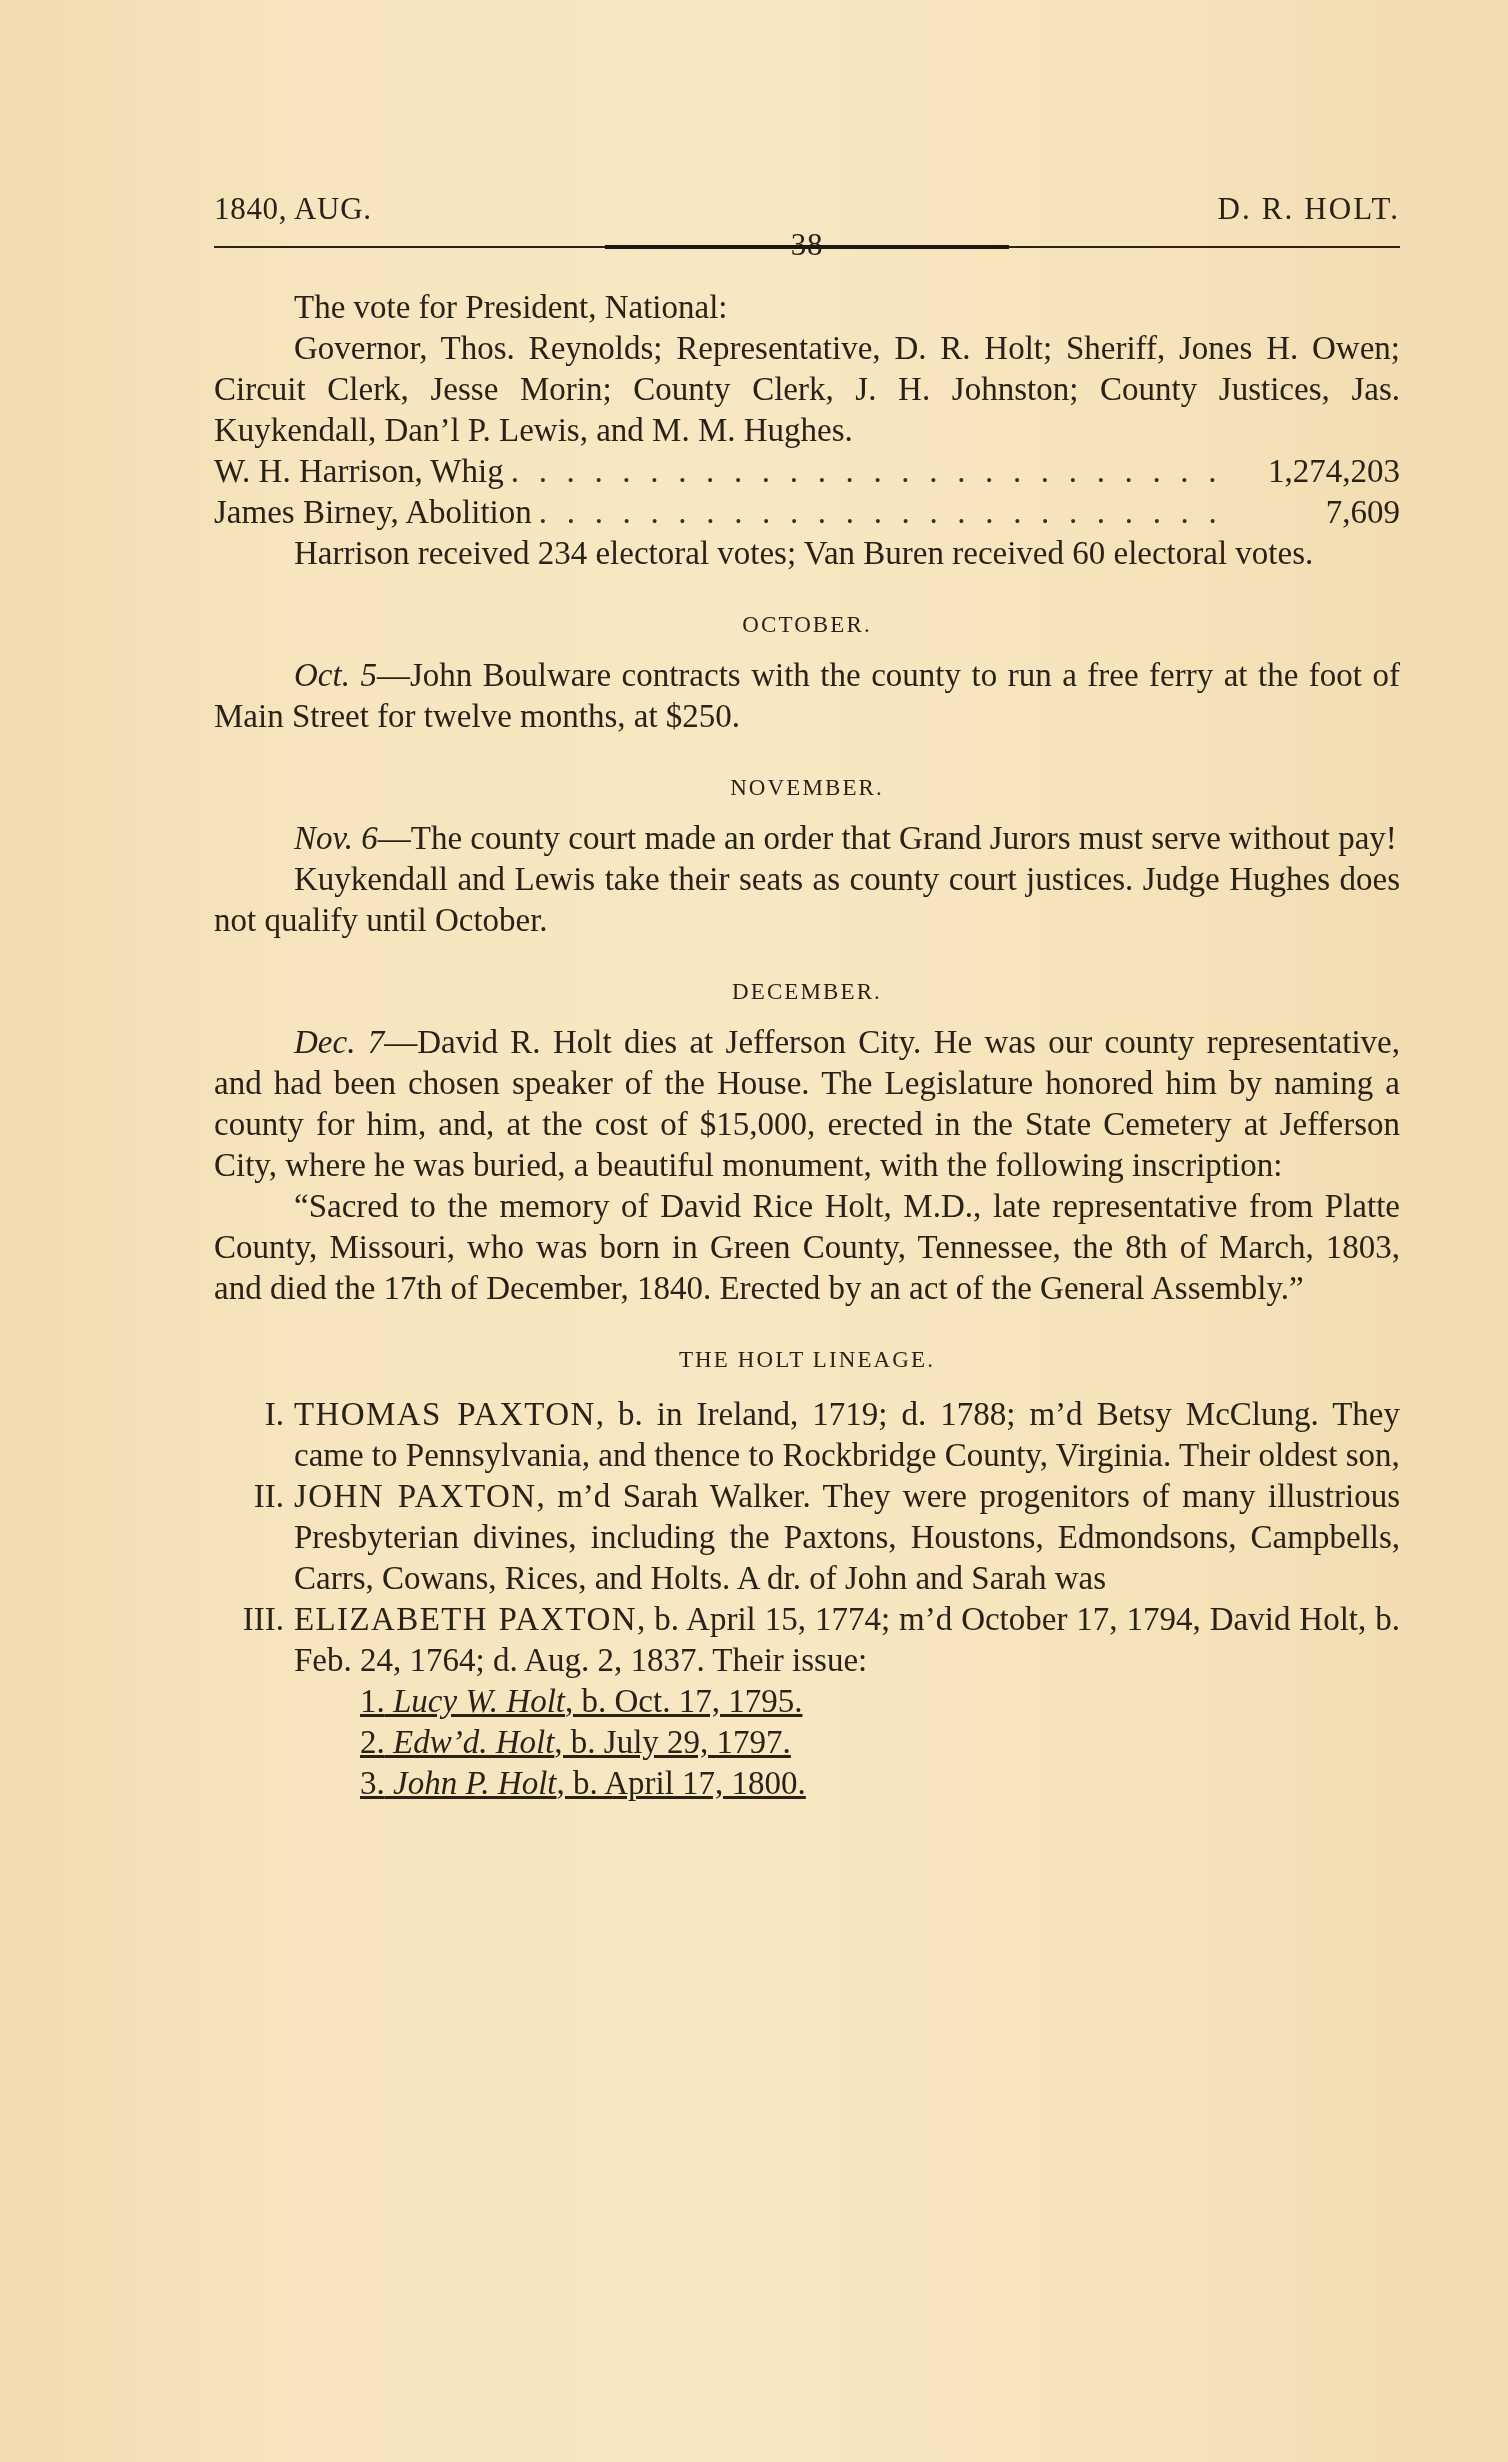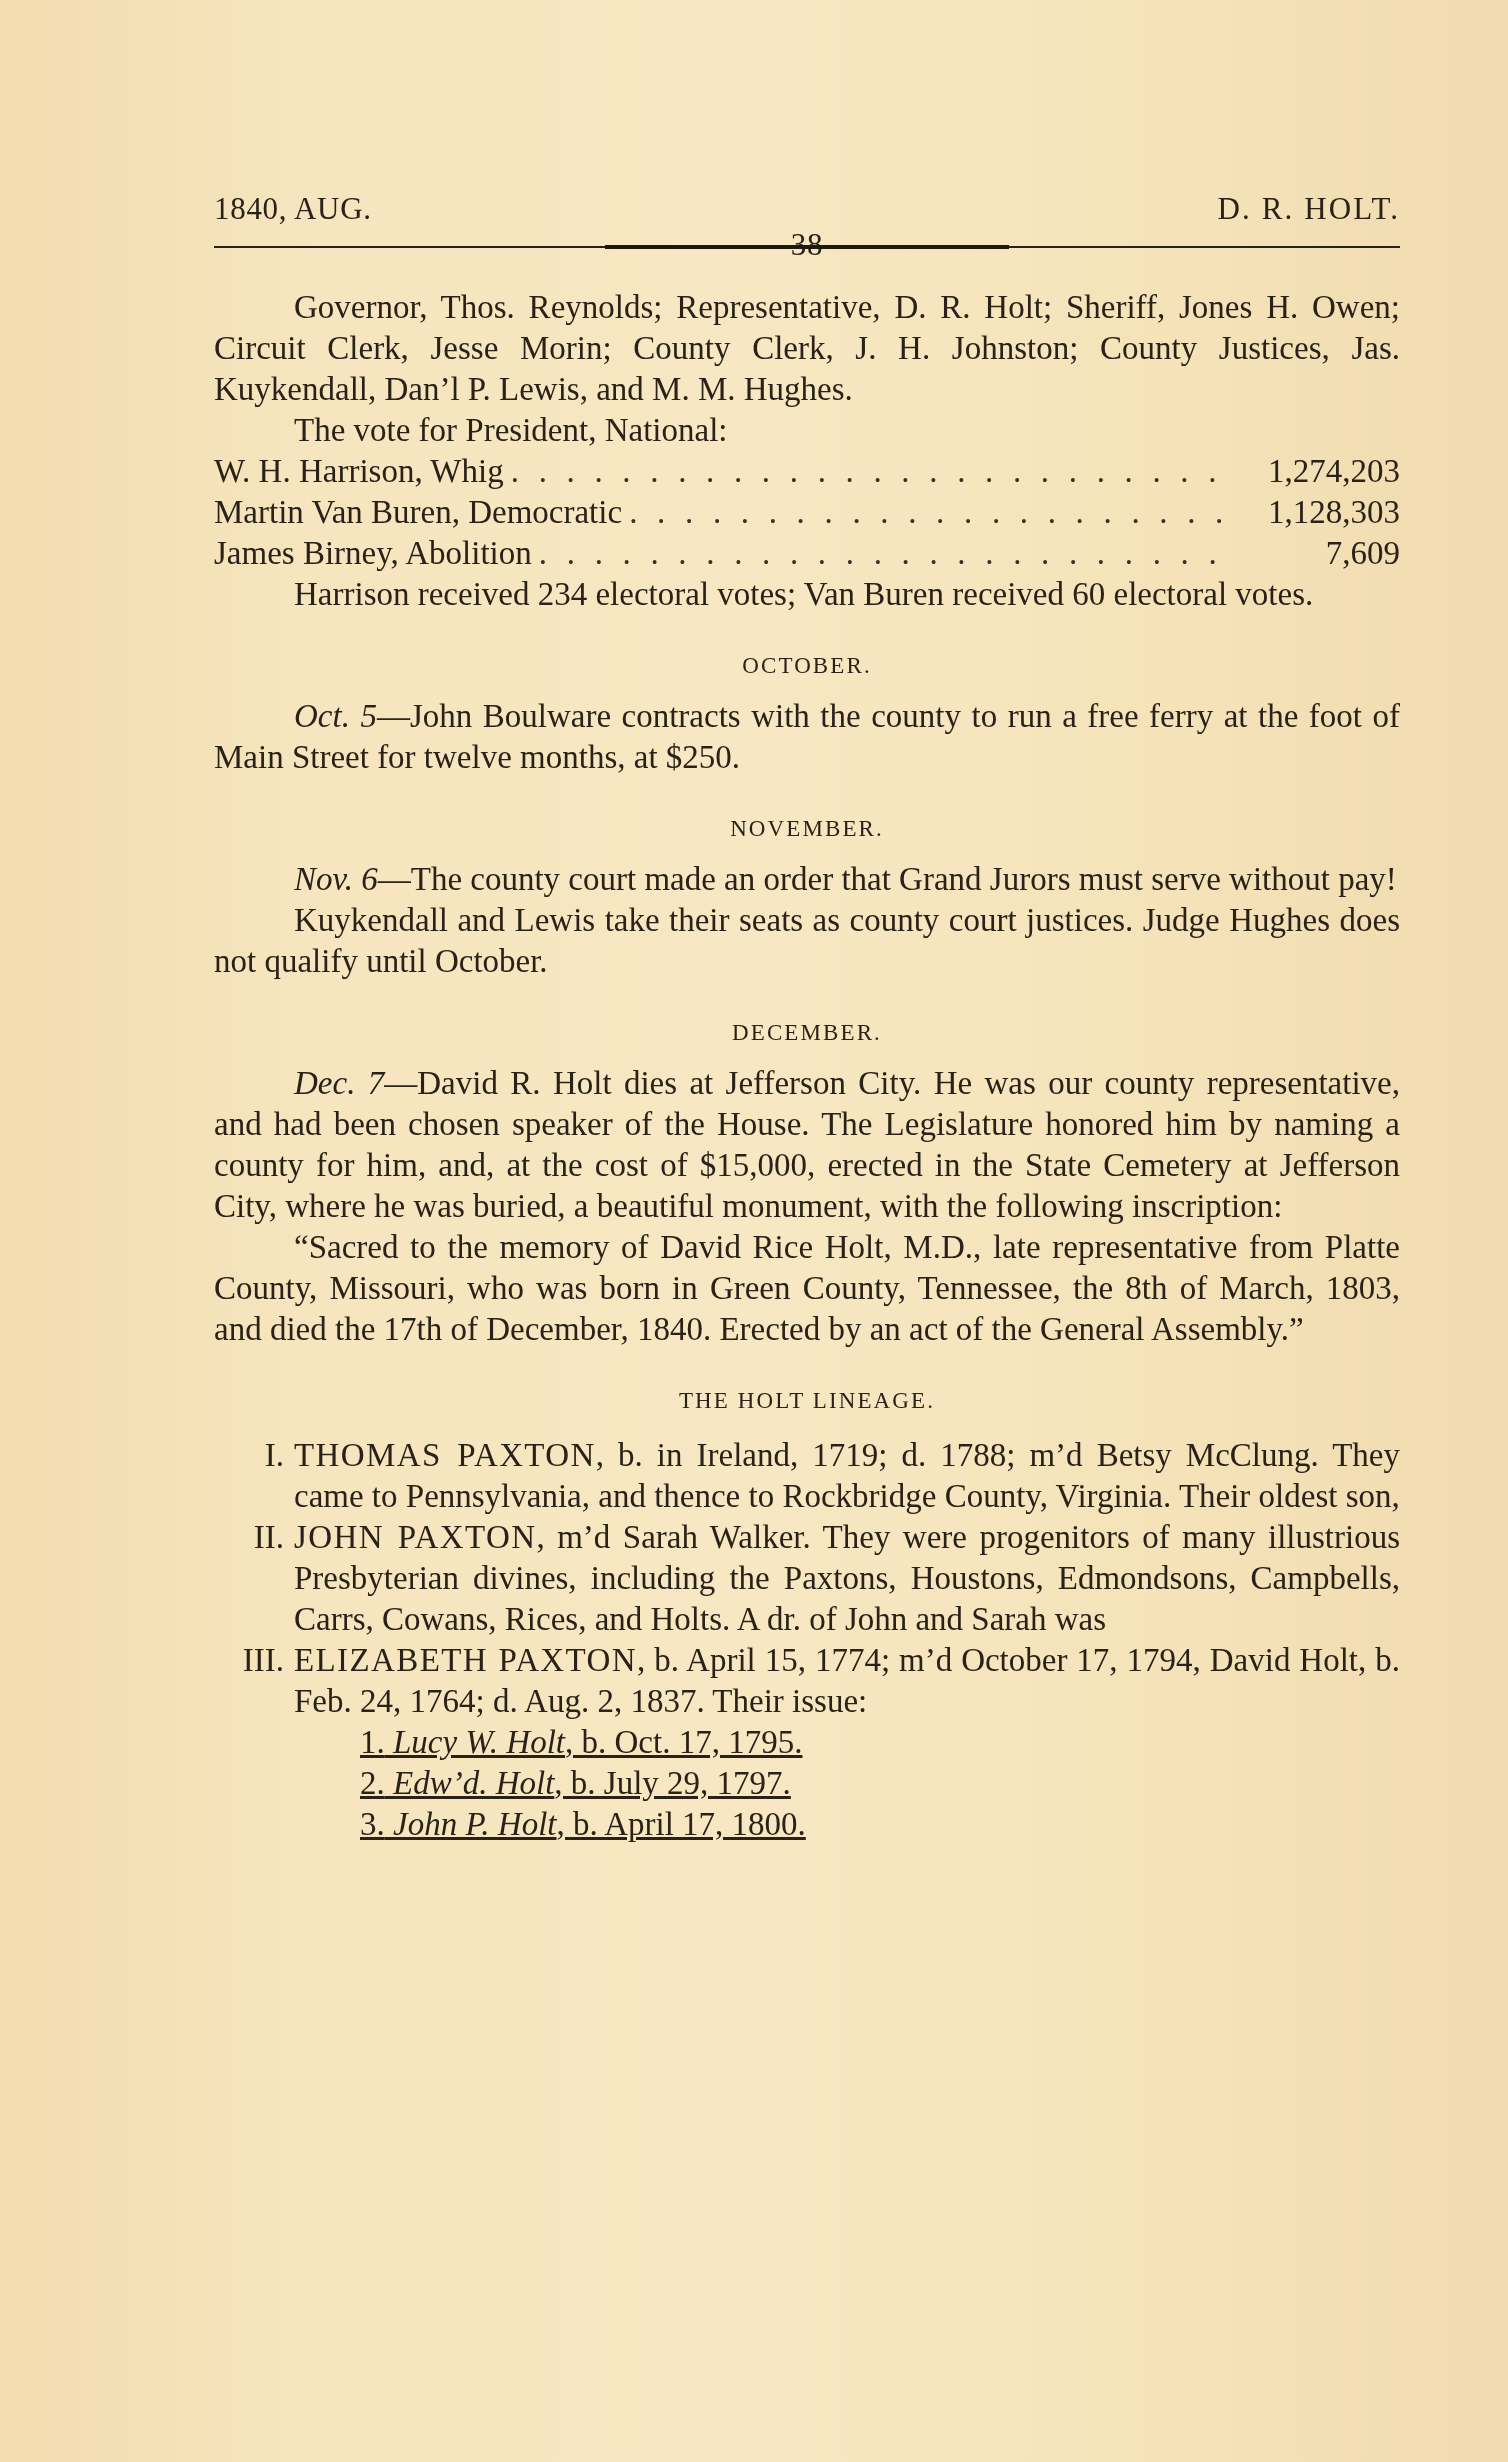--- a/index.html
+++ b/index.html
@@ -62,33 +62,28 @@
   <div class="running-head">
     <span class="left">1840, AUG.</span>
     <span class="center">38</span>
     <span class="right">D. R. HOLT.</span>
   </div>
   <div class="head-rule">
       <div class="mid"></div>
     </div>
 
   <div class="body-text">
+    <p class="indent">The vote for President, National:</p>
     <p class="indent">Governor, Thos. Reynolds; Representative, D. R. Holt; Sheriff, Jones H. Owen; Circuit Clerk, Jesse Morin; County Clerk, J. H. Johnston; County Justices, Jas. Kuykendall, Dan’l P. Lewis, and M. M. Hughes.</p>
-    <p class="indent">The vote for President, National:</p>
 
     <div class="vote-table">
       <div class="vote-row">
         <span class="name">W. H. Harrison, Whig</span>
         <span class="leader"></span>
         <span class="count">1,274,203</span>
-      </div>
-      <div class="vote-row">
-        <span class="name">Martin Van Buren, Democratic</span>
-        <span class="leader"></span>
-        <span class="count">1,128,303</span>
       </div>
       <div class="vote-row">
         <span class="name">James Birney, Abolition</span>
         <span class="leader"></span>
         <span class="count">7,609</span>
       </div>
     </div>
 
     <p class="indent">Harrison received 234 electoral votes; Van Buren received 60 electoral votes.</p>
 

